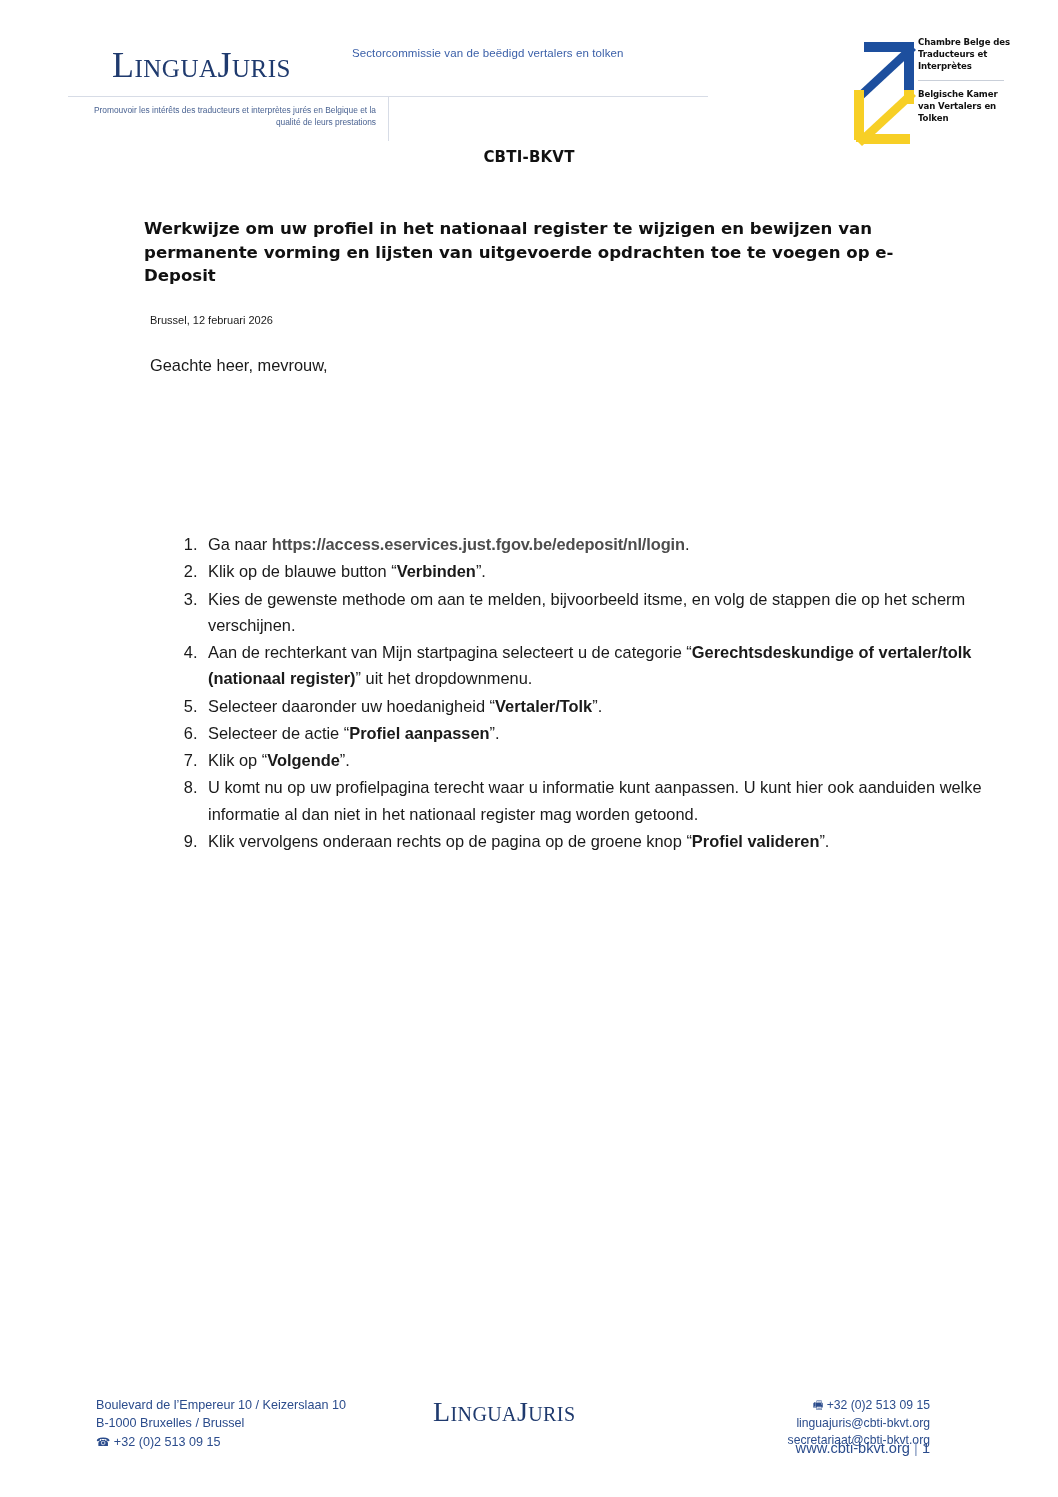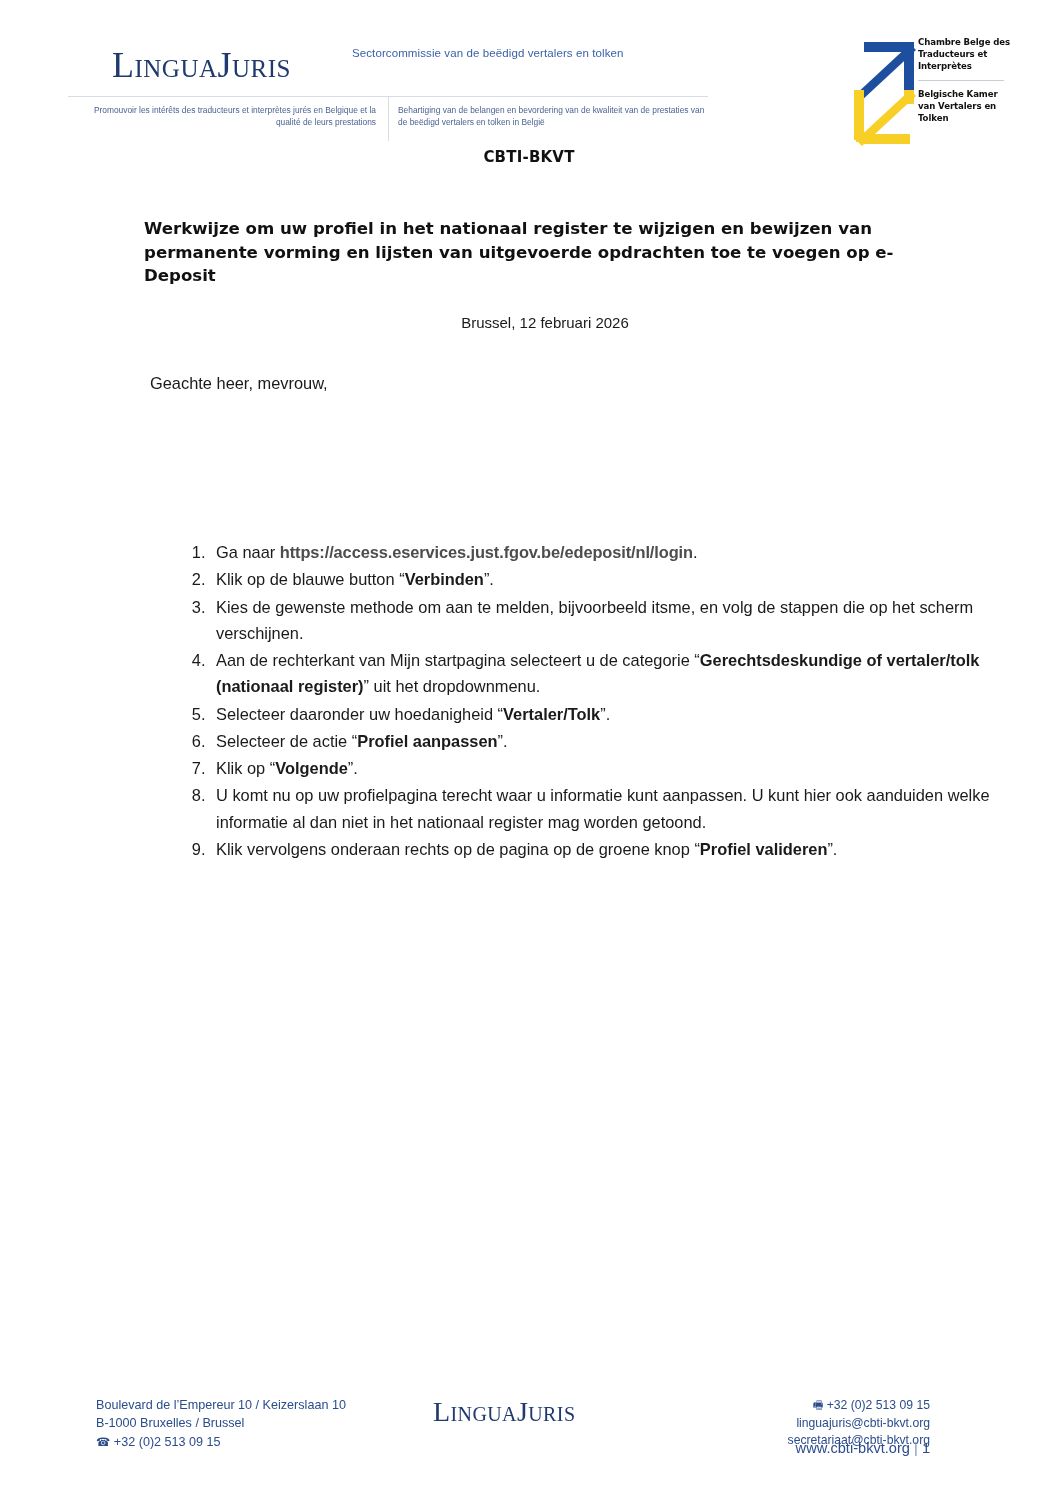--- a/index.html
+++ b/index.html
@@ -150,28 +150,28 @@
     line-height: 1.42;
     color: #111111;
   }
 
   
   .date-line {
     position: absolute;
     left: 150px;
     top: 314px;
     width: 790px;
-    text-align: center;
-    font-size: 15px;
+    text-align: left;
+    font-size: 11px;
     color: #1a1a1a;
   }
   .salutation {
     position: absolute;
     left: 150px;
-    top: 370px;
+    top: 352px;
     width: 790px;
     font-size: 16.4px;
     line-height: 1.68;
     color: #1a1a1a;
   }
   .intro {
     position: absolute;
     left: 150px;
     top: 458px;
     width: 800px;
@@ -179,21 +179,21 @@
     line-height: 1.62;
     color: #1a1a1a;
   }
   .intro u { text-decoration: underline; }
 
   .steps {
     position: absolute;
     left: 150px;
     top: 531px;
     width: 800px;
-    margin: 8px;
+    margin: 0;
     padding: 0 0 0 52px;
     font-size: 16.4px;
     line-height: 1.60;
     color: #1a1a1a;
     list-style-position: outside;
   }
   .steps > li {
     padding-left: 6px;
     margin: 0 0 1px 0;
   }
@@ -263,21 +263,20 @@
 
     <div class="lj-logo">LinguaJuris</div>
 
     <div class="hdr-sector">Sectorcommissie van de beëdigd vertalers en tolken</div>
 
     <div class="hdr-rule"></div>
     <div class="hdr-vrule"></div>
 
     <div class="hdr-tag-fr">Promouvoir les intérêts des traducteurs et interprètes jurés en Belgique et la qualité de leurs prestations</div>
 
-    <div class="hdr-tag-nl">Behartiging van de belangen en bevordering van de kwaliteit van de prestaties van de beëdigd vertalers en tolken in België</div>
 
     <div class="cbti-logo">
       <svg class="cbti-mark" viewBox="0 0 78 122">
 
         <g fill="#1d4f9e">
           <rect x="18" y="12" width="46" height="10"></rect>
           <polygon points="56,12 68,12 68,24 "></polygon>
           <polygon points="64,14 70,20 14,72 8,66"></polygon>
           <rect x="58" y="12" width="10" height="48"></rect>
           <polygon points="8,60 18,60 18,72 8,72"></polygon>

